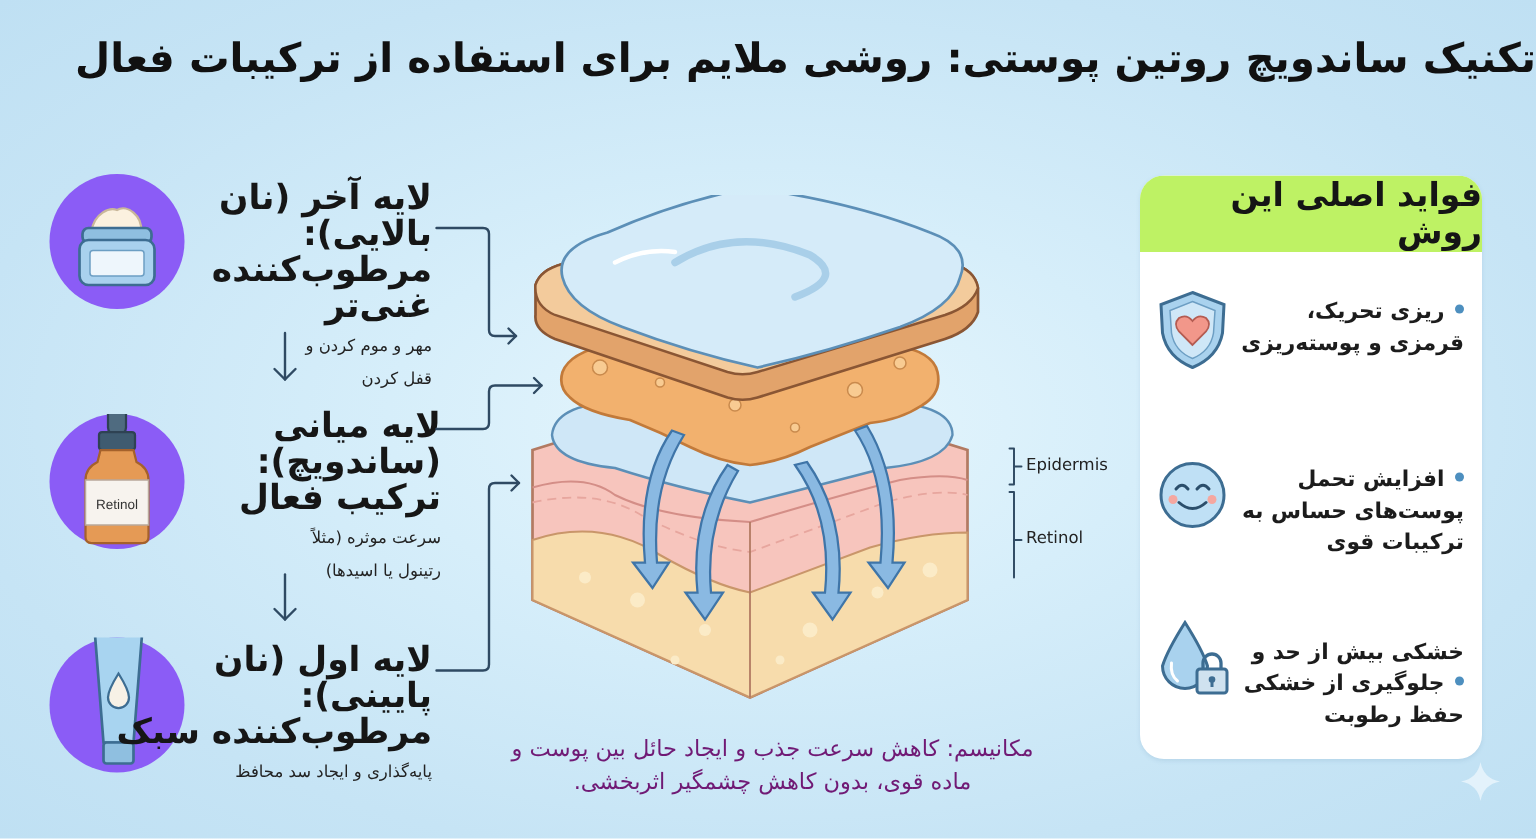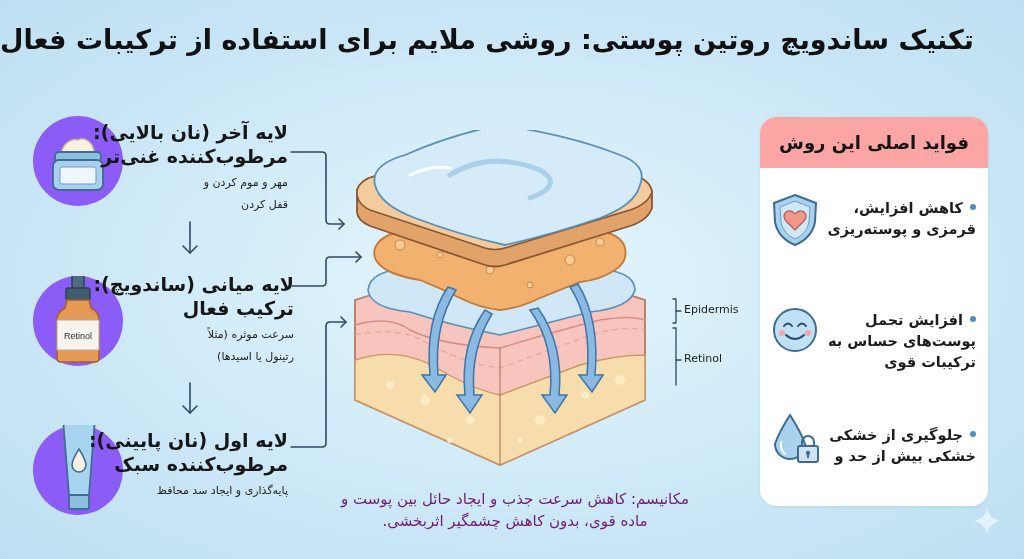--- a/index.html
+++ b/index.html
@@ -1,29 +1,29 @@
 <!DOCTYPE html>
 <html><head>
 <meta charset="utf-8">
 <style>
   html,body{margin:0;padding:0;}
   body{width:1024px;height:559px;overflow:hidden;position:relative;
     background:radial-gradient(ellipse at 50% 50%, #e6f6fd 0%, #d6eefa 35%, #c6e4f5 75%, #bfe0f3 100%);
     font-family:"DejaVu Sans","Liberation Sans",sans-serif;color:#1b1b1b;}
-  .title{position:absolute;top:24px;left:0;width:1024px;text-align:left;
+  .title{position:absolute;top:24px;left:0;width:1024px;text-align:right;
     font-size:27px;font-weight:bold;direction:rtl;color:#111;letter-spacing:0;}
   .abs{position:absolute;}
   .circle{position:absolute;width:90px;height:90px;border-radius:50%;background:#8b5cf6;}
   .step{position:absolute;direction:rtl;text-align:right;}
-  .step .h{font-size:19px;font-weight:bold;line-height:24px;color:#161616;}
+  .step .h{font-size:23px;font-weight:bold;line-height:24px;color:#161616;}
   .step .d{font-size:11px;line-height:22px;color:#222;margin-top:4px;}
   .panel{position:absolute;left:760px;top:117px;width:228px;height:389px;
     background:#fff;border-radius:16px;overflow:hidden;box-shadow:0 1px 3px rgba(80,130,170,.15);}
-  .panel .ph{height:51px;background:#fca5a5;display:flex;align-items:center;justify-content:center;
-    font-size:18px;font-weight:bold;direction:rtl;color:#151515;}
+  .panel .ph{height:51px;background:#bef264;display:flex;align-items:center;justify-content:center;
+    font-size:22px;font-weight:bold;direction:rtl;color:#151515;}
   .benefit{position:absolute;direction:rtl;text-align:right;font-size:14.5px;line-height:21px;color:#1c1c1c;font-weight:bold;}
   .bullet{display:inline-block;width:6px;height:6px;border-radius:50%;background:#4d8fbf;margin-left:7px;vertical-align:middle;position:relative;top:-2px;}
   .mech{position:absolute;left:300px;top:488px;width:430px;text-align:center;direction:rtl;font-size:15px;line-height:22px;color:#701a75;}
   .lbl{position:absolute;font-size:11px;color:#222;}
 </style>
 </head>
 <body>
 
 <div class="title">تکنیک ساندویچ روتین پوستی: روشی ملایم برای استفاده از ترکیبات فعال</div>
 
@@ -170,21 +170,21 @@
 <div class="panel">
   <div class="ph">فواید اصلی این روش</div>
 </div>
 
 <svg class="abs" style="left:770px;top:192px;" width="50" height="56" viewBox="0 0 50 56">
   <path d="M25 3 L46 11 L45 30 Q42 46 25 53 Q8 46 5 30 L4 11 Z" fill="#a9d2ee" stroke="#3d6d92" stroke-width="2"></path>
   <path d="M25 9 L40 15 L39 30 Q37 42 25 47 Q13 42 11 30 L10 15 Z" fill="#cfe7f7" stroke="#6c9ec3" stroke-width="1"></path>
   <path d="M25 38 L16 29 Q12 24 16 20 Q21 17 25 22 Q29 17 34 20 Q38 24 34 29 Z" fill="#f2978a" stroke="#b45c52" stroke-width="1.2"></path>
 </svg>
 <div class="benefit" style="right:48px;top:198px;width:160px;">
-  <div><span class="bullet"></span><span>کاهش افزایش،</span></div>
+  <div><span class="bullet"></span><span>ریزی تحریک،</span></div>
   <div>قرمزی و پوسته‌ریزی</div>
 </div>
 
 <svg class="abs" style="left:771px;top:306px;" width="48" height="48" viewBox="0 0 48 48">
   <circle cx="24" cy="24" r="21" fill="#bfe0f5" stroke="#3d6d92" stroke-width="2"></circle>
   <path d="M13 20 Q17 15 21 20" fill="none" stroke="#2b4e6b" stroke-width="2" stroke-linecap="round"></path>
   <path d="M27 20 Q31 15 35 20" fill="none" stroke="#2b4e6b" stroke-width="2" stroke-linecap="round"></path>
   <path d="M15 29 Q24 37 33 29" fill="none" stroke="#2b4e6b" stroke-width="2" stroke-linecap="round"></path>
   <circle cx="11" cy="27" r="3" fill="#f5a7a0"></circle>
     <circle cx="37" cy="27" r="3" fill="#f5a7a0"></circle>
@@ -197,19 +197,20 @@
 
 <svg class="abs" style="left:770px;top:412px;" width="52" height="56" viewBox="0 0 52 56">
   <path d="M20 3 Q8 22 5 32 A15 15 0 0 0 35 32 Q32 22 20 3 Z" fill="#a9d2ee" stroke="#3d6d92" stroke-width="2"></path>
   <path d="M11 30 Q10 38 15 42" fill="none" stroke="#ffffff" stroke-width="2" stroke-linecap="round"></path>
   <path d="M32 34 L32 30 A6 6 0 0 1 44 30 L44 34" fill="none" stroke="#3d6d92" stroke-width="2.2"></path>
   <rect x="28" y="34" width="20" height="16" rx="2" fill="#cfe2ef" stroke="#3d6d92" stroke-width="2"></rect>
   <circle cx="38" cy="41" r="2.2" fill="#3d6d92"></circle>
     <rect x="37" y="42" width="2" height="4" fill="#3d6d92"></rect>
 </svg>
 <div class="benefit" style="right:48px;top:425px;width:160px;">
+  <div>خشکی بیش از حد و</div>
   <div><span class="bullet"></span><span>جلوگیری از خشکی</span></div>
-  <div>خشکی بیش از حد و</div>
+  <div>حفظ رطوبت</div>
 </div>
 
 <svg class="abs" style="left:972px;top:506px;" width="30" height="30" viewBox="0 0 30 30">
   <path d="M15 2 Q17 13 28 15 Q17 17 15 28 Q13 17 2 15 Q13 13 15 2 Z" fill="#e3f2fb"></path>
 </svg>
 
 </body></html>

